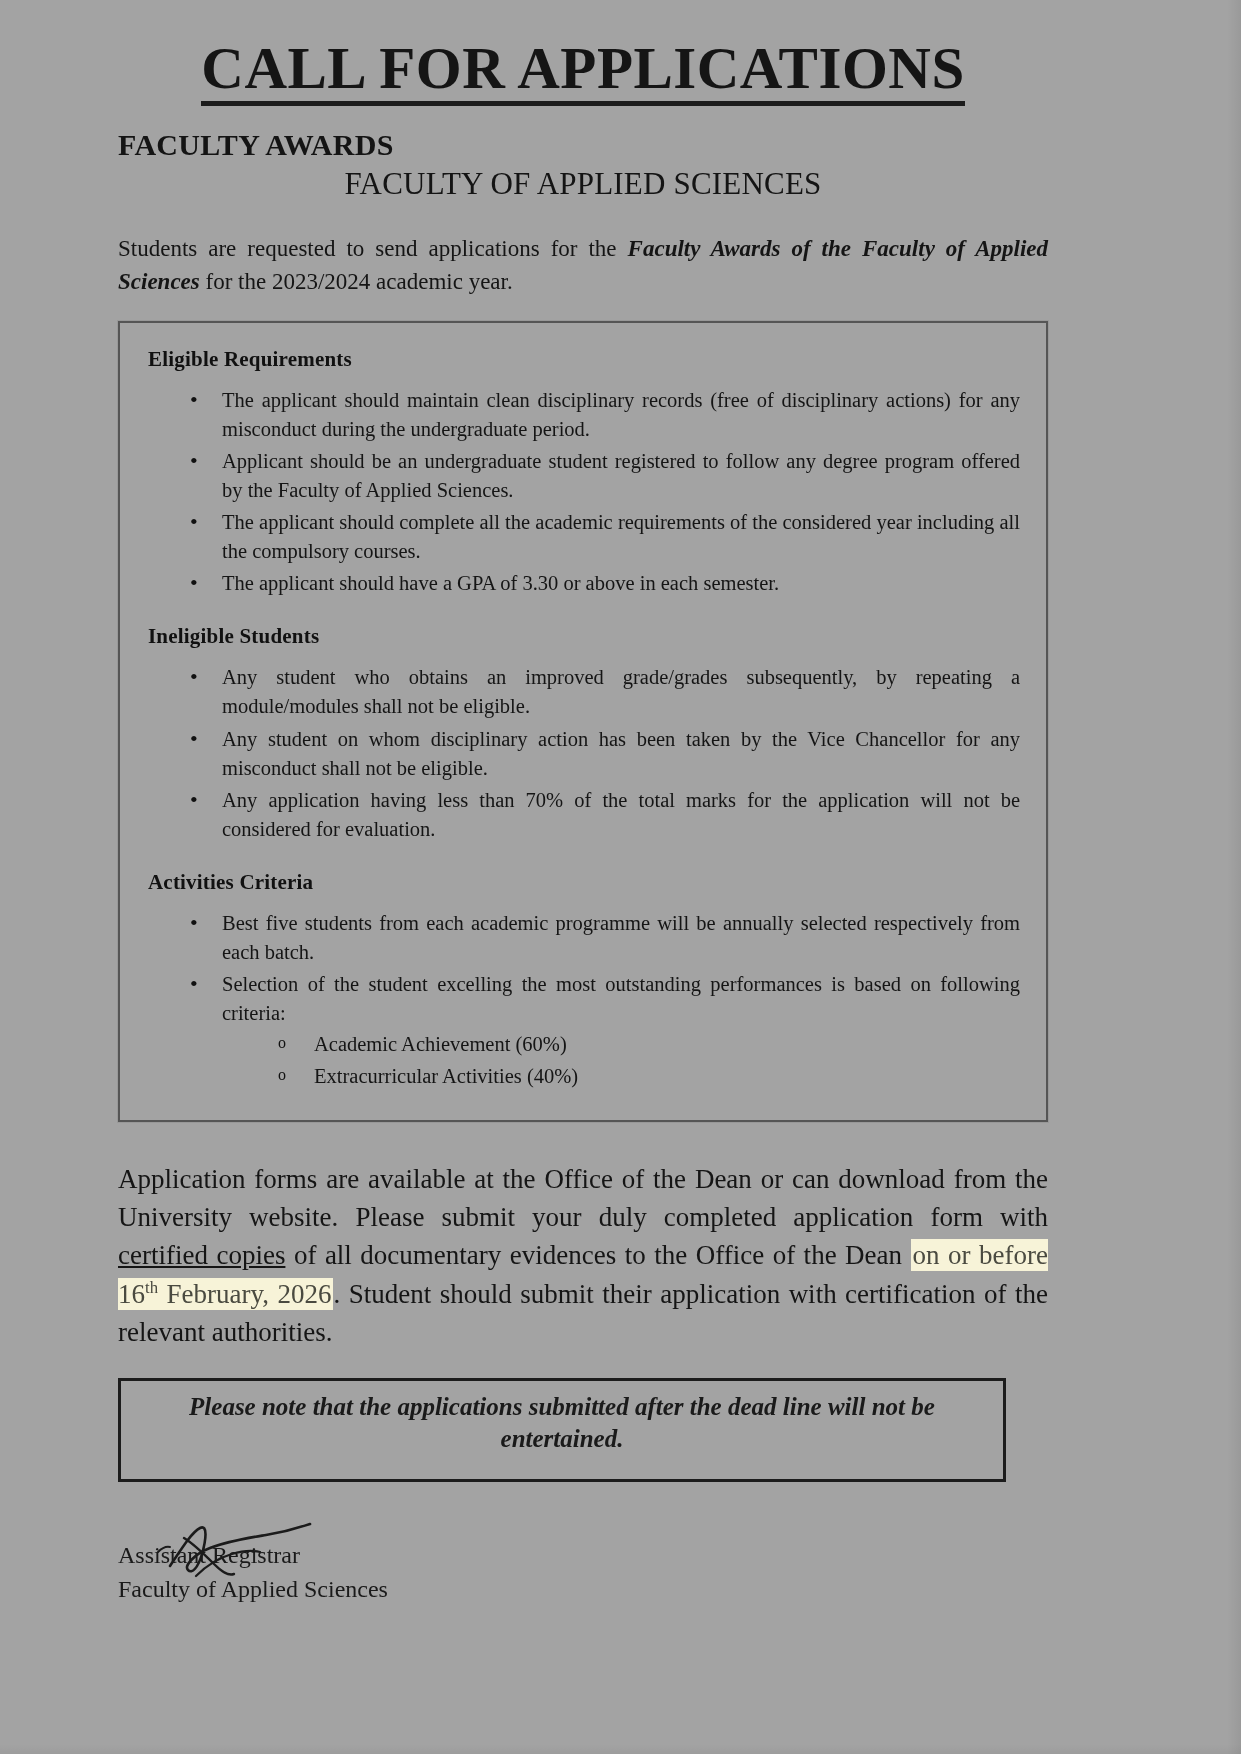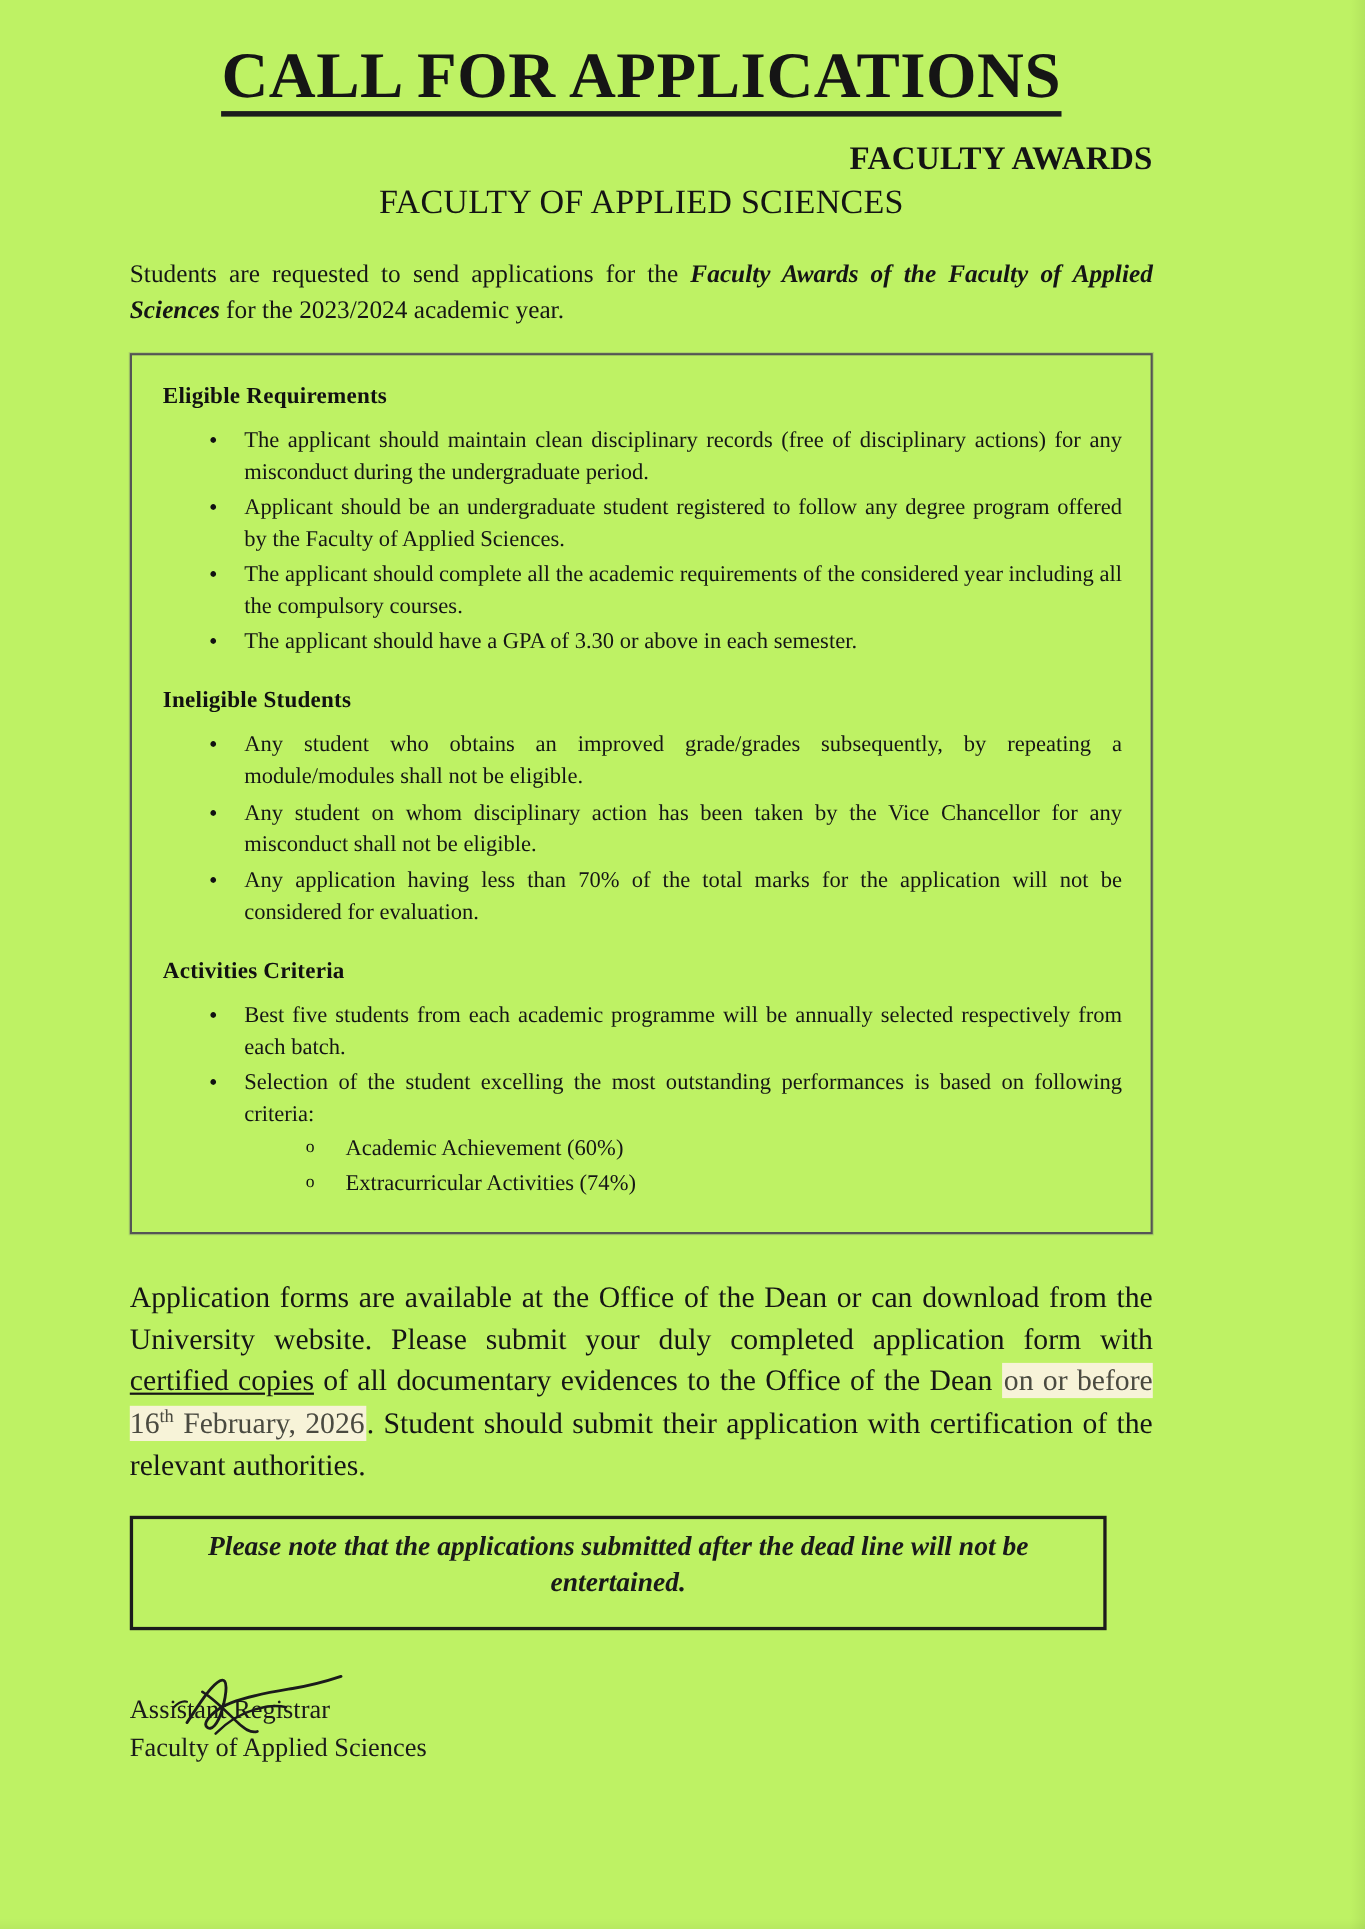--- a/index.html
+++ b/index.html
@@ -14,21 +14,21 @@
     font-family: "Liberation Serif", "DejaVu Serif", serif;
     color: #1a1a1a;
     overflow: hidden;
   }
 
   .page {
     position: absolute;
     left: 0; top: 0;
     width: 1241px;
     height: 1754px;
-    background: #bef264;
+    background: #a3a3a3;
     padding: 0;
     box-sizing: border-box;
   }
 
   
   .scan-edge-right {
     position: absolute;
     right: 0; top: 0;
     width: 14px; height: 1754px;
     background: linear-gradient(to right, rgba(0,0,0,0.0), rgba(0,0,0,0.06));
@@ -59,21 +59,21 @@
     margin: 0 0 2px 0;
     color: #151515;
     font-family: "Liberation Serif", "DejaVu Serif", serif;
   }
   .main-title span.u {
     border-bottom: 5px solid #1c1c1c;
     padding-bottom: 2px;
     display: inline-block;
   }
   .sub-title-1 {
-    text-align: right;
+    text-align: left;
     font-size: 30px;
     font-weight: bold;
     margin: 22px 0 2px 0;
     letter-spacing: 0.3px;
     color: #141414;
   }
   .sub-title-2 {
     text-align: center;
     font-size: 31px;
     font-weight: normal;
@@ -264,21 +264,21 @@
       </ul>
 
       <div class="sec-head mt">Activities Criteria</div>
       <ul class="lvl1">
         <li>Best five students from each academic programme will be annually selected respectively from each batch.</li>
         <li>
           <span>Selection of the student excelling the most outstanding performances is based on following criteria:</span>
           <ul class="lvl2">
             <li>Academic Achievement (60%)</li>
             <li>
-              <span>Extracurricular Activities (74%)</span>
+              <span>Extracurricular Activities (40%)</span>
             </li>
           </ul>
         </li>
       </ul>
 
     </div>
 
     <p class="closing"><span>Application forms are available at the Office of the Dean or can download from the University website. Please submit your duly completed application form with </span><span class="ul">certified copies</span><span> of all documentary evidences to the Office of the Dean </span><span class="hl"><span>on or before 16</span><sup>th</sup><span> February, 2026</span></span><span>. Student should submit their application with certification of the relevant authorities.</span></p>
 
     <div class="note-box">

